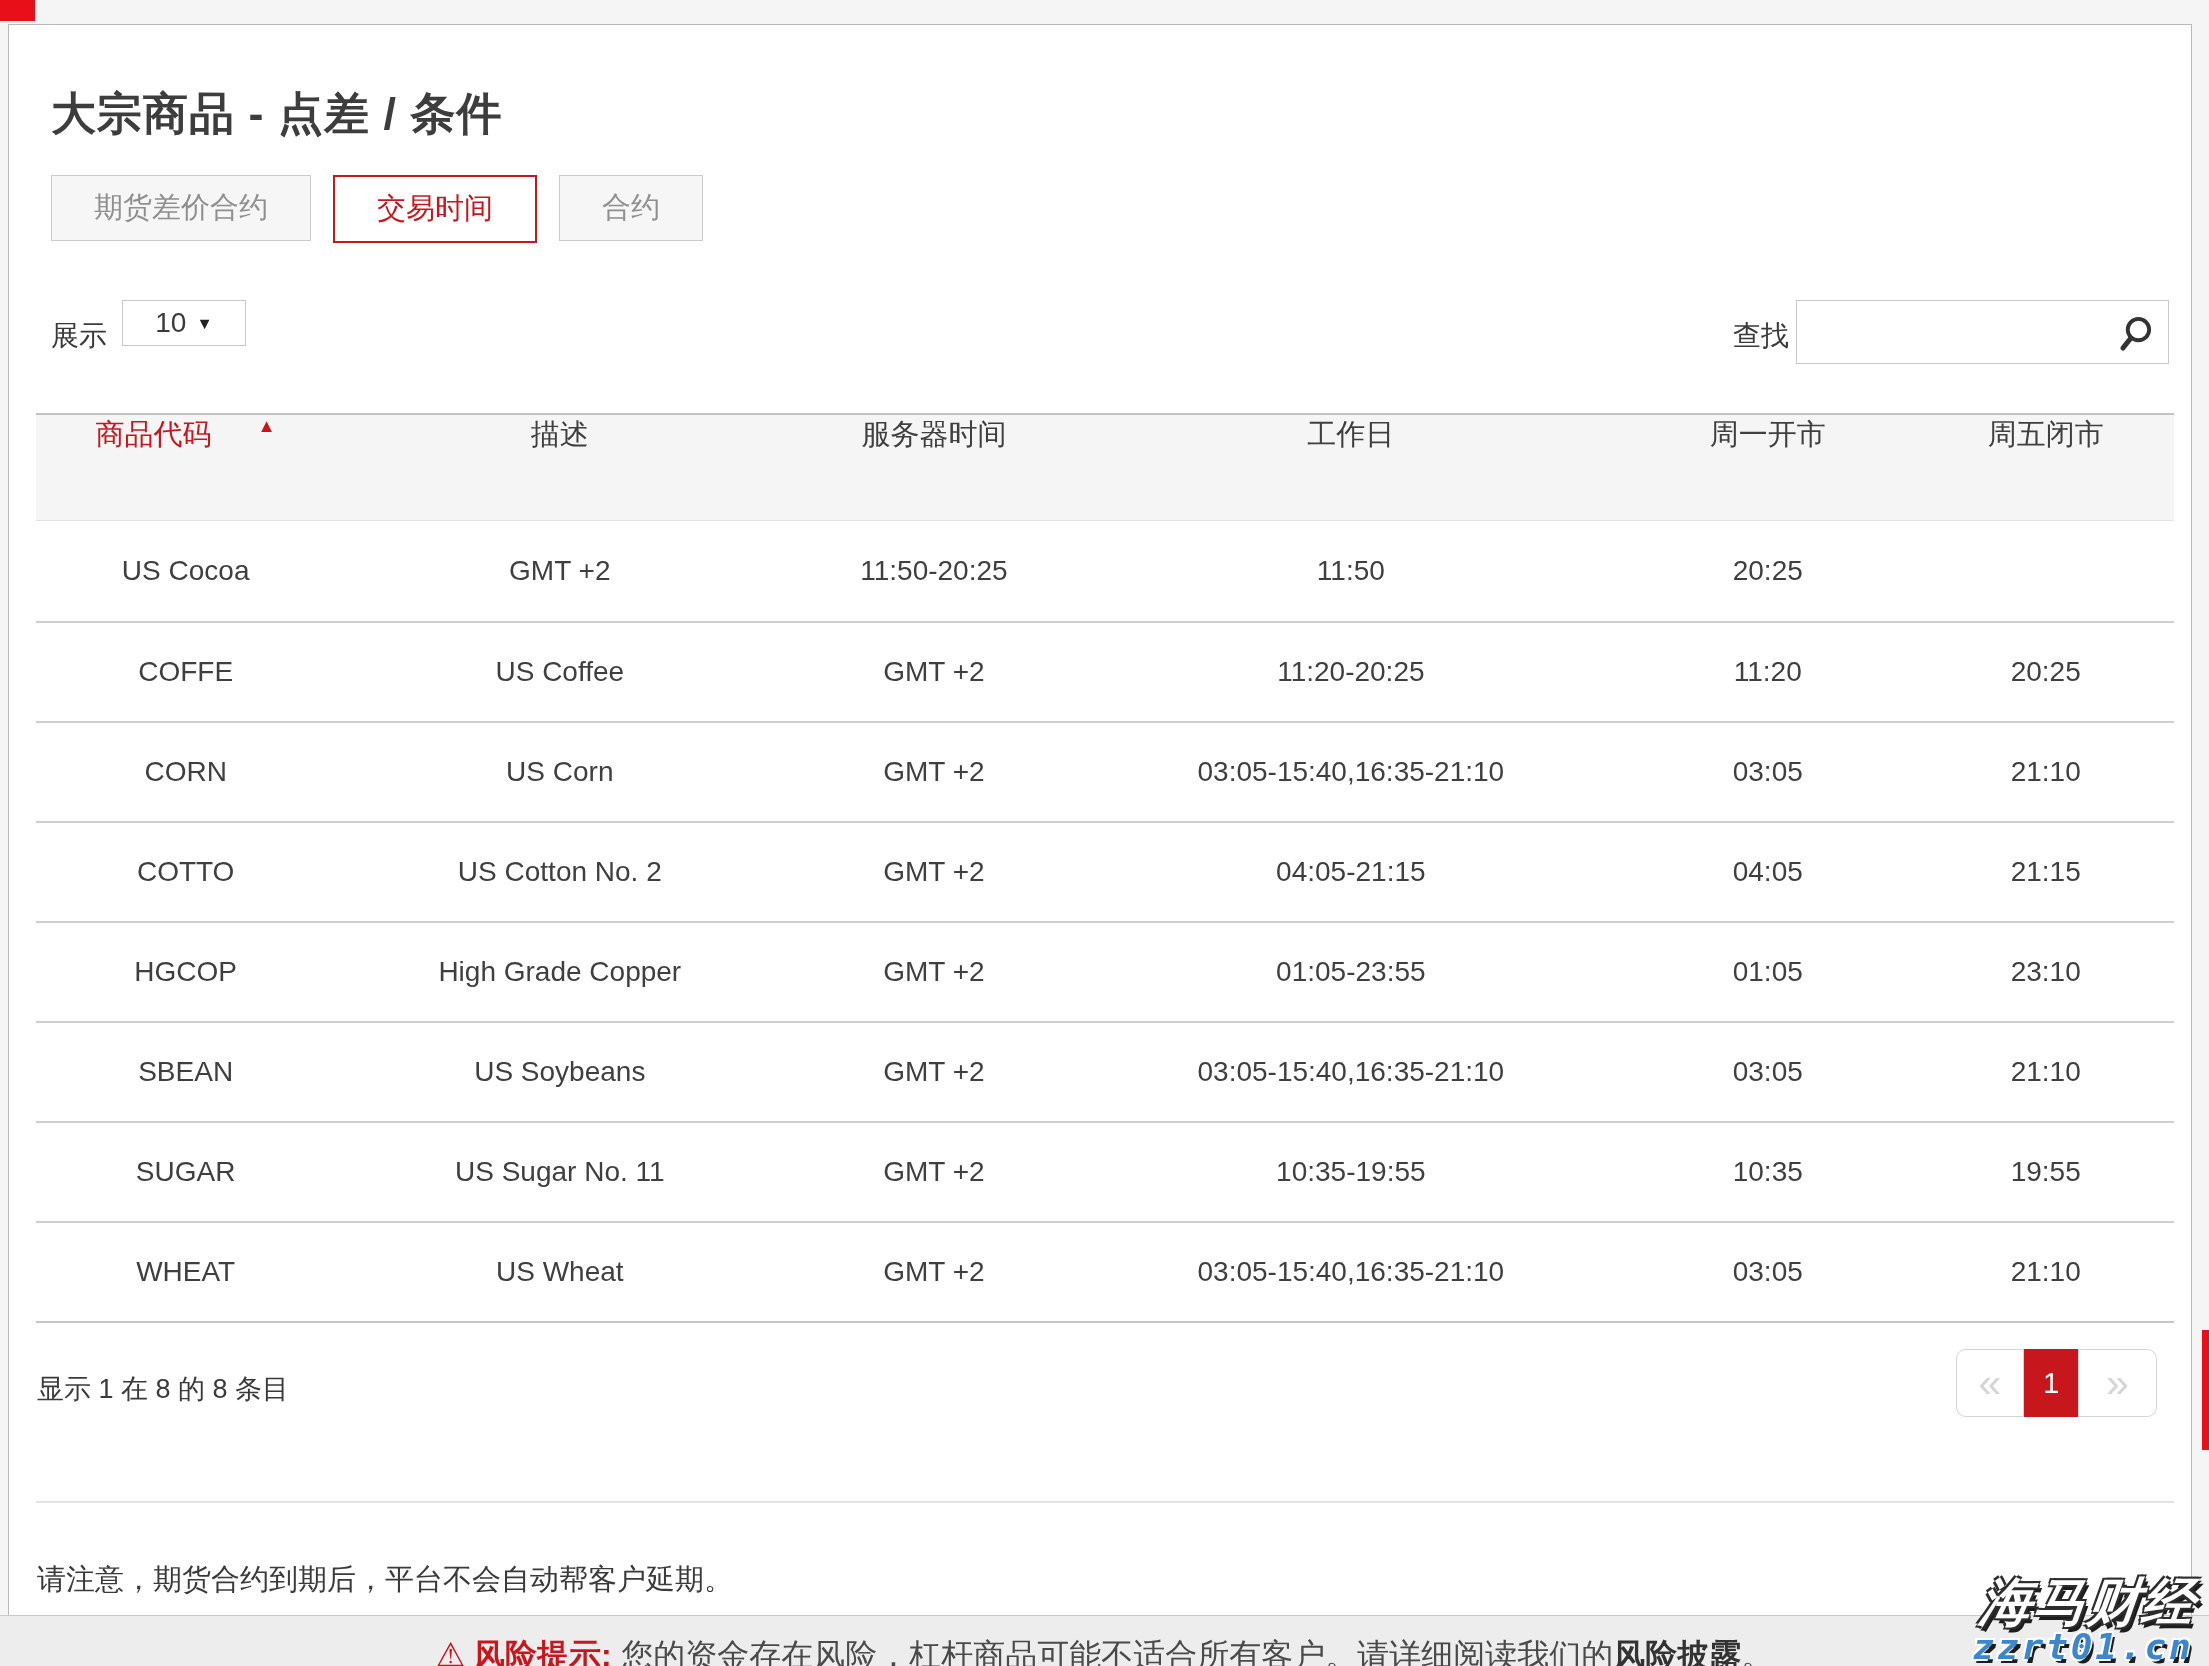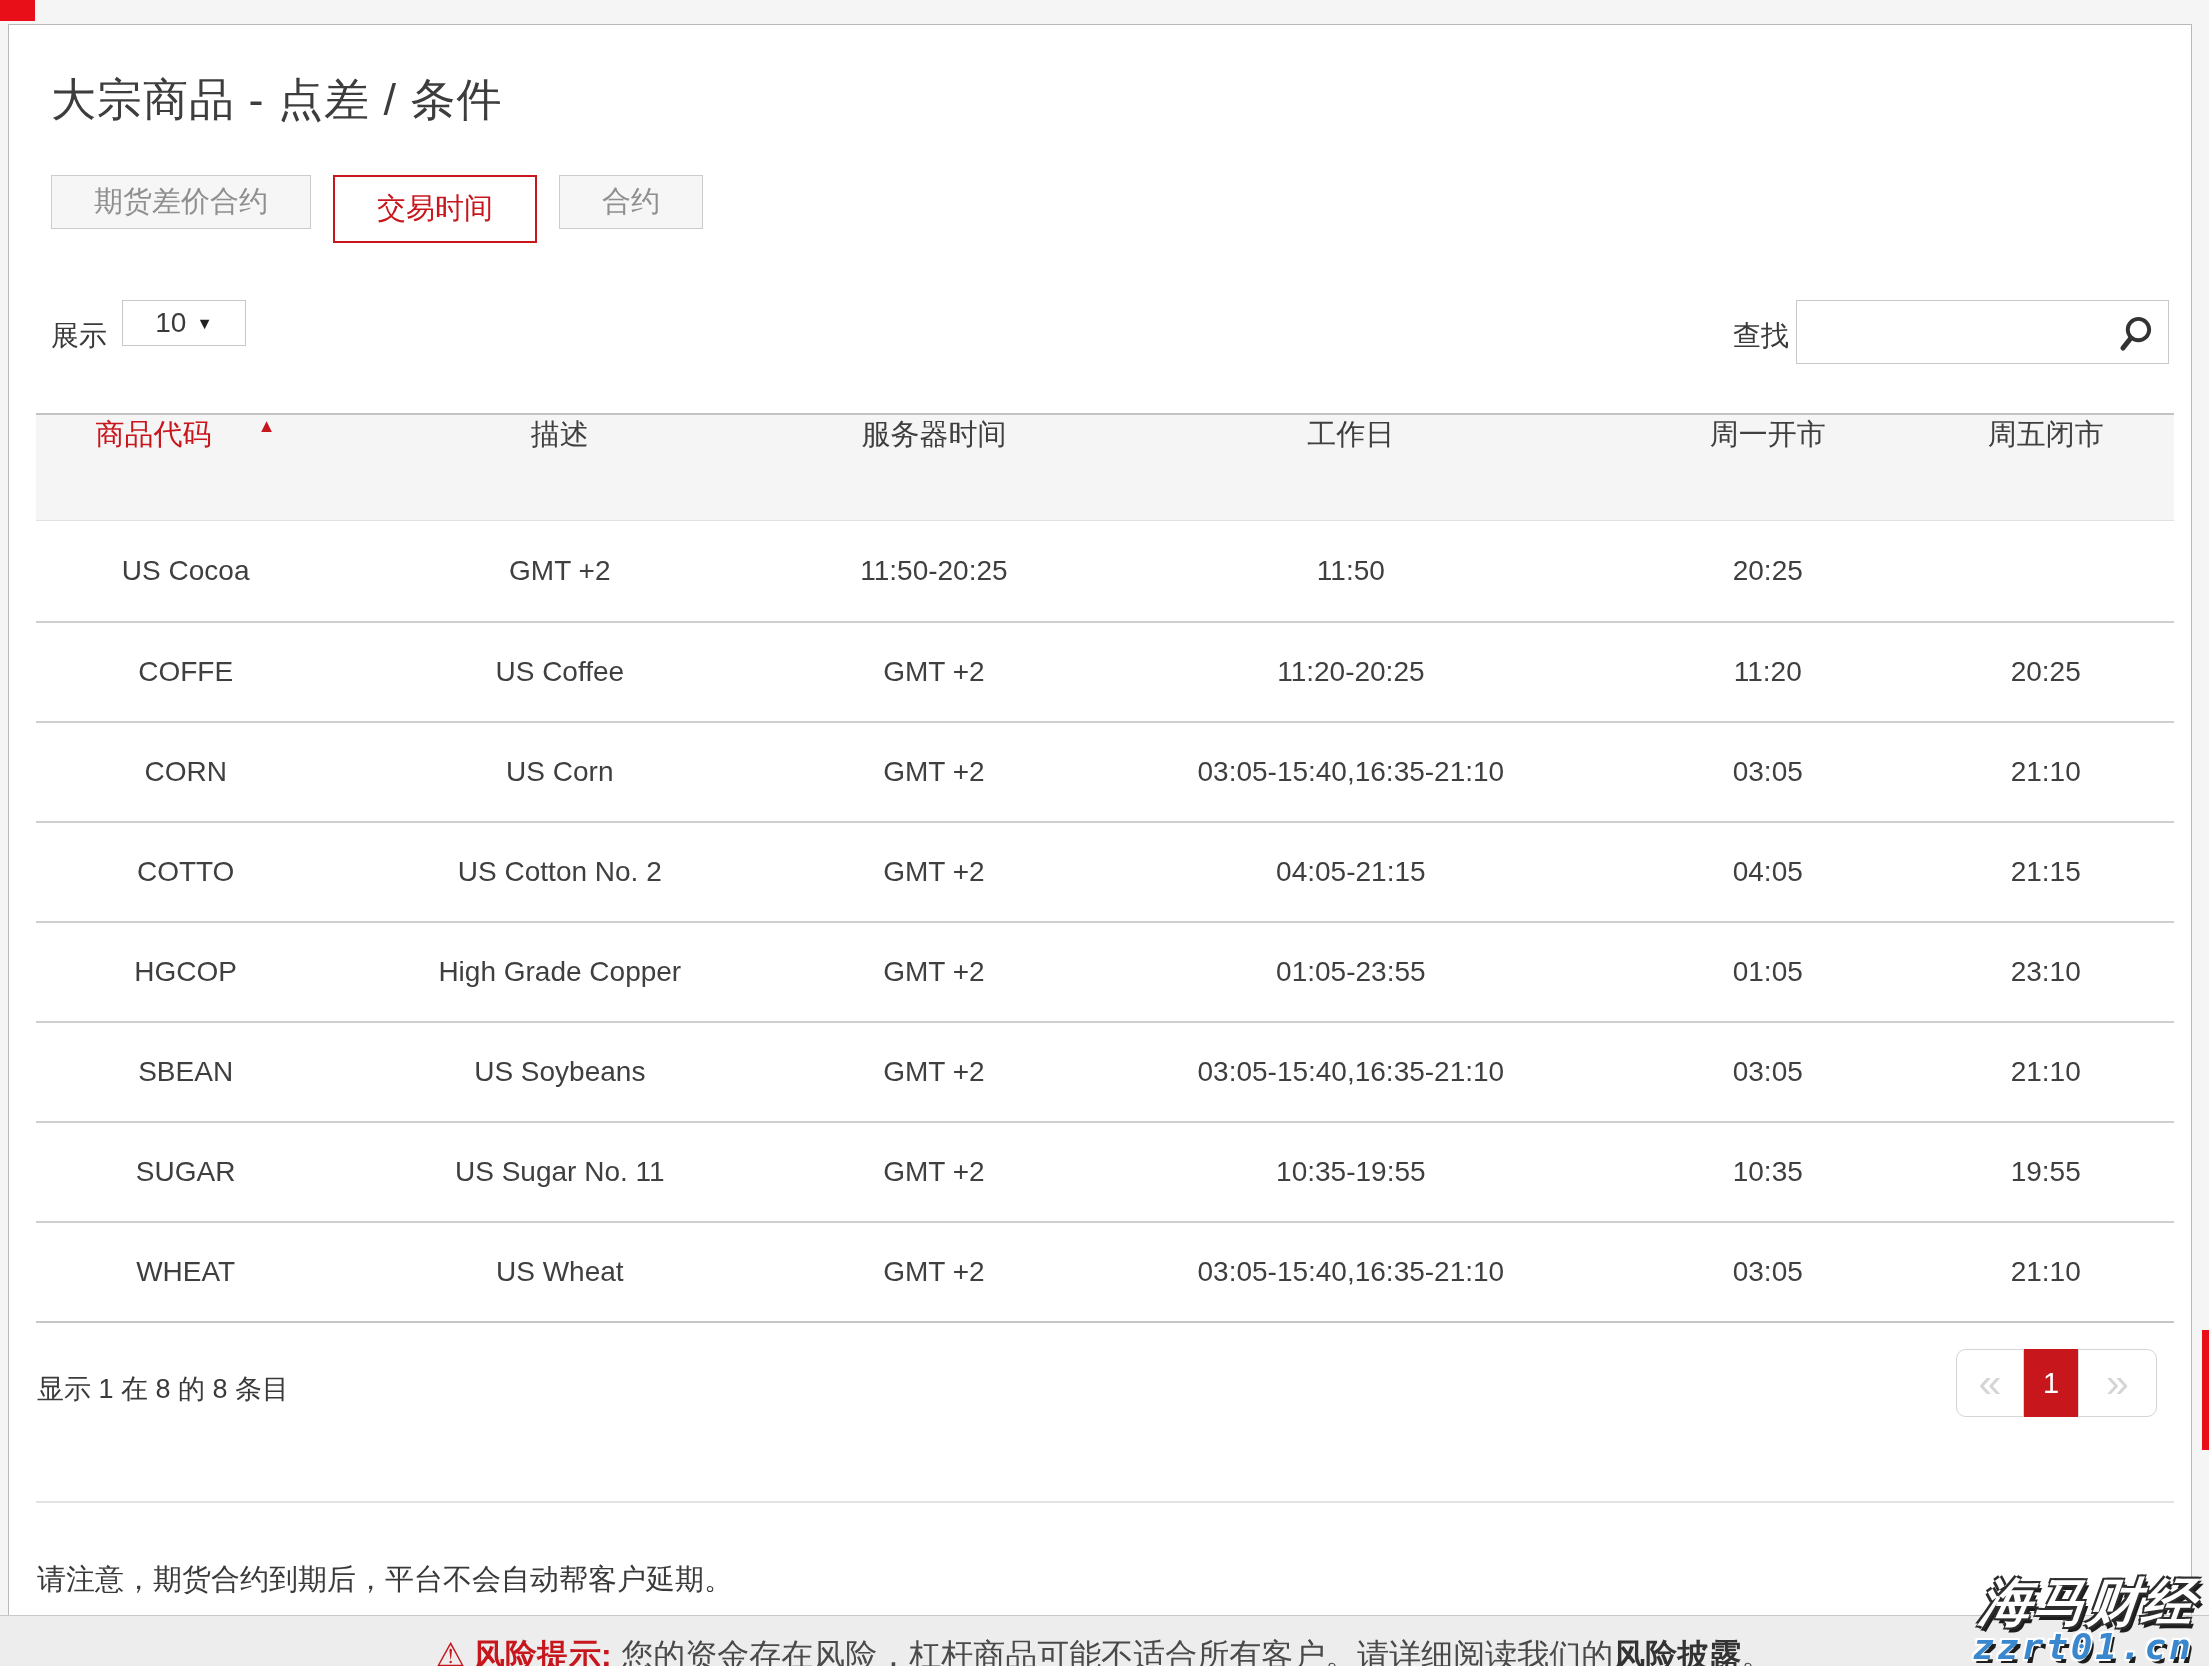--- a/index.html
+++ b/index.html
@@ -2,24 +2,24 @@
 <html><head>
 <meta charset="utf-8">
 <style>
   html,body{margin:0;padding:0;background:#f5f5f6;}
   *{box-sizing:border-box;}
   body{font-family:"Liberation Sans","DejaVu Sans",sans-serif;color:#3f3f3f;}
   .page{position:relative;width:2209px;height:1666px;background:#f5f5f6;overflow:hidden;}
 
   .panel{position:absolute;left:7.7px;top:24px;width:2184px;height:1591px;background:#ffffff;border:1.9px solid #b9b9b9;border-bottom:none;}
 
-  .page-title{position:absolute;left:51px;top:70px;font-size:45px;font-weight:normal;color:#3d3d3d;letter-spacing:1px;}
+  .page-title{position:absolute;left:51px;top:84px;font-size:45px;font-weight:bold;color:#3d3d3d;letter-spacing:1px;}
 
   .tabs{position:absolute;left:51px;top:175px;height:68px;display:flex;gap:22px;}
-  .tab{height:54px;display:flex;align-items:center;justify-content:center;background:#f6f6f6;border:1.9px solid #cccccc;color:#8f8f8f;font-size:29px;padding:0 42px;cursor:pointer;}
+  .tab{height:66px;display:flex;align-items:center;justify-content:center;background:#f6f6f6;border:1.9px solid #cccccc;color:#8f8f8f;font-size:29px;padding:0 42px;cursor:pointer;}
   .tab.active{background:#ffffff;border:2.9px solid #c8161d;color:#c8161d;height:68px;}
 
   .controls-label{position:absolute;top:317px;font-size:28px;color:#3a3a3a;}
   .show-label{left:51px;}
   .find-label{left:1733px;}
   .page-size{position:absolute;left:122px;top:300px;width:124px;height:46px;border:1.9px solid #c9c9c9;background:#fff;display:flex;align-items:center;justify-content:center;gap:10px;cursor:pointer;}
   .page-size .val{font-size:28px;color:#3a3a3a;}
   .page-size .caret{font-size:16.4px;color:#222;}
   .search-box{position:absolute;left:1796px;top:300px;width:373px;height:64px;border:1.9px solid #c9c9c9;background:#fff;}
   .search-box input{position:absolute;left:7.7px;top:3.9px;width:309px;height:52px;border:none;outline:none;font-size:27px;}

